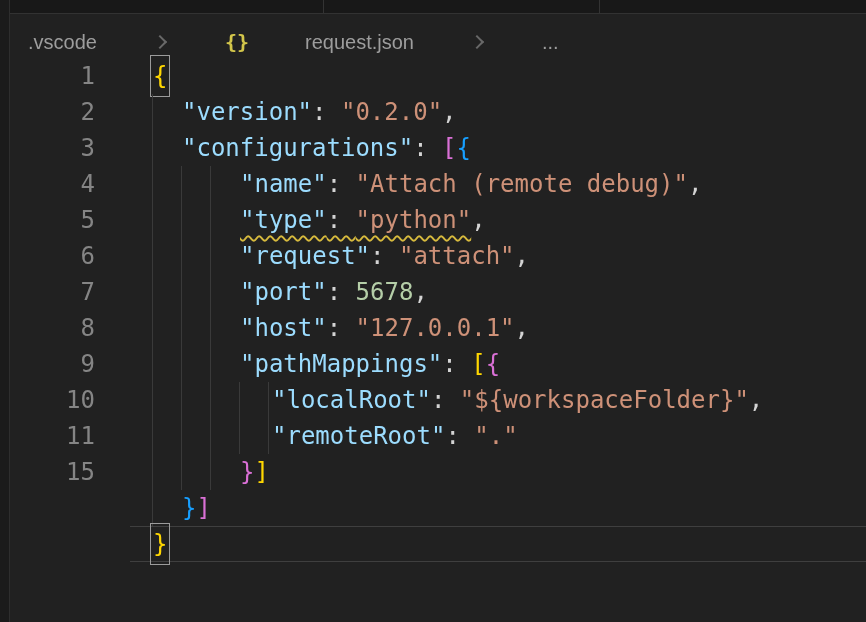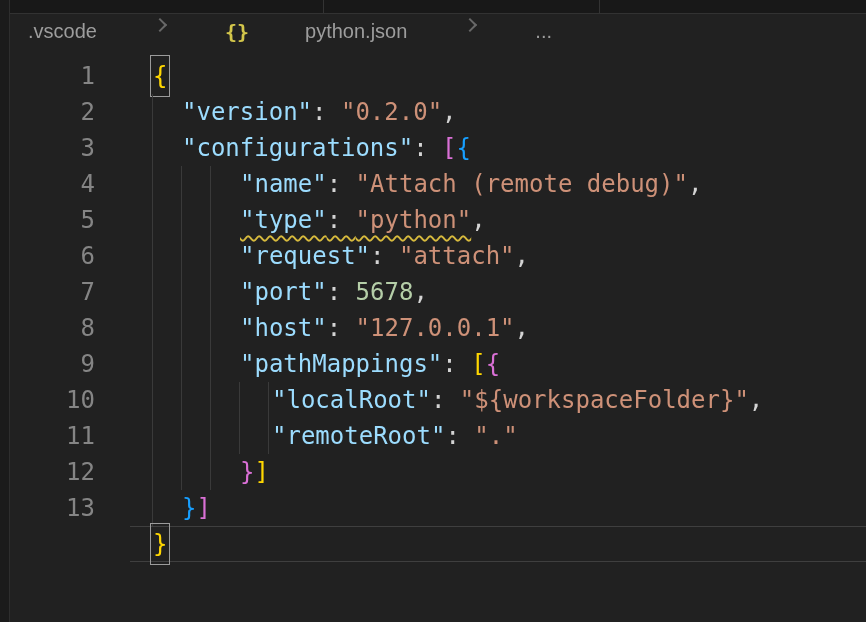--- a/index.html
+++ b/index.html
@@ -30,21 +30,21 @@
     width: 9px;
     background: #1b1b1b;
     border-right: 1px solid #2e2e2e;
     z-index: 3;
   }
 
   
   .breadcrumb-bar {
     position: absolute; left: 10px; right: 0; top: 20px;
     height: 44px;
-    display: flex; align-items: flex-start;
+    display: flex; align-items: center;
     padding-left: 18px;
     font-family: "Liberation Sans", sans-serif;
     font-size: 20px;
     color: #9d9d9d;
     background: #212121;
     gap: 48px;
   }
   .crumb { cursor: pointer; }
   .crumb-chevron {
     display: inline-block;
@@ -126,33 +126,33 @@
   <div class="tab-separator" style="left:323px"></div>
   <div class="tab-separator" style="left:599px"></div>
 </div>
 
 <div class="left-rail"></div>
 
 <div class="breadcrumb-bar">
   <span class="crumb">.vscode</span>
   <span class="crumb-chevron"></span>
   <span class="file-icon">{}</span>
-  <span class="crumb">python.json</span>
+  <span class="crumb">request.json</span>
   <span class="crumb-chevron"></span>
   <span class="crumb">...</span>
 </div>
 
 <div class="editor" id="editor">
     <div class="line-row"><div class="line-num">1</div><div class="line-content" style="left: 143px;"><span class="tk-b1 matchbox">{</span></div></div>
     <div class="line-row"><div class="line-num">2</div><div class="indent-guide" style="left: 142px;"></div><div class="line-content" style="left: 172px;"><span class="tk-key">"version"</span><span class="tk-punc">: </span><span class="tk-str">"0.2.0"</span><span class="tk-punc">,</span></div></div>
     <div class="line-row"><div class="line-num">3</div><div class="indent-guide" style="left: 142px;"></div><div class="line-content" style="left: 172px;"><span class="tk-key">"configurations"</span><span class="tk-punc">: </span><span class="tk-b2">[</span><span class="tk-b3">{</span></div></div>
     <div class="line-row"><div class="line-num">4</div><div class="indent-guide" style="left: 142px;"></div><div class="indent-guide" style="left: 171px;"></div><div class="indent-guide" style="left: 200px;"></div><div class="line-content" style="left: 230px;"><span class="tk-key">"name"</span><span class="tk-punc">: </span><span class="tk-str">"Attach (remote debug)"</span><span class="tk-punc">,</span></div></div>
     <div class="line-row"><div class="line-num">5</div><div class="indent-guide" style="left: 142px;"></div><div class="indent-guide" style="left: 171px;"></div><div class="indent-guide" style="left: 200px;"></div><div class="line-content" style="left: 230px;"><span class="squiggle"><span class="tk-key">"type"</span><span class="tk-punc">: </span><span class="tk-str">"python"</span></span><span class="tk-punc">,</span></div></div>
     <div class="line-row"><div class="line-num">6</div><div class="indent-guide" style="left: 142px;"></div><div class="indent-guide" style="left: 171px;"></div><div class="indent-guide" style="left: 200px;"></div><div class="line-content" style="left: 230px;"><span class="tk-key">"request"</span><span class="tk-punc">: </span><span class="tk-str">"attach"</span><span class="tk-punc">,</span></div></div>
     <div class="line-row"><div class="line-num">7</div><div class="indent-guide" style="left: 142px;"></div><div class="indent-guide" style="left: 171px;"></div><div class="indent-guide" style="left: 200px;"></div><div class="line-content" style="left: 230px;"><span class="tk-key">"port"</span><span class="tk-punc">: </span><span class="tk-num">5678</span><span class="tk-punc">,</span></div></div>
     <div class="line-row"><div class="line-num">8</div><div class="indent-guide" style="left: 142px;"></div><div class="indent-guide" style="left: 171px;"></div><div class="indent-guide" style="left: 200px;"></div><div class="line-content" style="left: 230px;"><span class="tk-key">"host"</span><span class="tk-punc">: </span><span class="tk-str">"127.0.0.1"</span><span class="tk-punc">,</span></div></div>
     <div class="line-row"><div class="line-num">9</div><div class="indent-guide" style="left: 142px;"></div><div class="indent-guide" style="left: 171px;"></div><div class="indent-guide" style="left: 200px;"></div><div class="line-content" style="left: 230px;"><span class="tk-key">"pathMappings"</span><span class="tk-punc">: </span><span class="tk-b1">[</span><span class="tk-b2">{</span></div></div>
     <div class="line-row"><div class="line-num">10</div><div class="indent-guide" style="left: 142px;"></div><div class="indent-guide" style="left: 171px;"></div><div class="indent-guide" style="left: 200px;"></div><div class="indent-guide" style="left: 229px;"></div><div class="indent-guide" style="left: 258px;"></div><div class="line-content" style="left: 262px;"><span class="tk-key">"localRoot"</span><span class="tk-punc">: </span><span class="tk-str">"${workspaceFolder}"</span><span class="tk-punc">,</span></div></div>
     <div class="line-row"><div class="line-num">11</div><div class="indent-guide" style="left: 142px;"></div><div class="indent-guide" style="left: 171px;"></div><div class="indent-guide" style="left: 200px;"></div><div class="indent-guide" style="left: 229px;"></div><div class="indent-guide" style="left: 258px;"></div><div class="line-content" style="left: 262px;"><span class="tk-key">"remoteRoot"</span><span class="tk-punc">: </span><span class="tk-str">"."</span></div></div>
-    <div class="line-row"><div class="line-num">12</div><div class="indent-guide" style="left: 142px;"></div><div class="indent-guide" style="left: 171px;"></div><div class="indent-guide" style="left: 200px;"></div><div class="line-content" style="left: 230px;"><span class="tk-b2">}</span><span class="tk-b1">]</span></div></div>
-    <div class="line-row"><div class="line-num">13</div><div class="indent-guide" style="left: 142px;"></div><div class="line-content" style="left: 172px;"><span class="tk-b3">}</span><span class="tk-b2">]</span></div></div>
+    <div class="line-row"><div class="line-num">15</div><div class="indent-guide" style="left: 142px;"></div><div class="indent-guide" style="left: 171px;"></div><div class="indent-guide" style="left: 200px;"></div><div class="line-content" style="left: 230px;"><span class="tk-b2">}</span><span class="tk-b1">]</span></div></div>
+    <div class="line-row"><div class="indent-guide" style="left: 142px;"></div><div class="line-content" style="left: 172px;"><span class="tk-b3">}</span><span class="tk-b2">]</span></div></div>
     <div class="line-row current"><div class="line-content" style="left: 143px;"><span class="tk-b1 matchbox">}</span></div></div>
   </div>
 
 </body></html>

